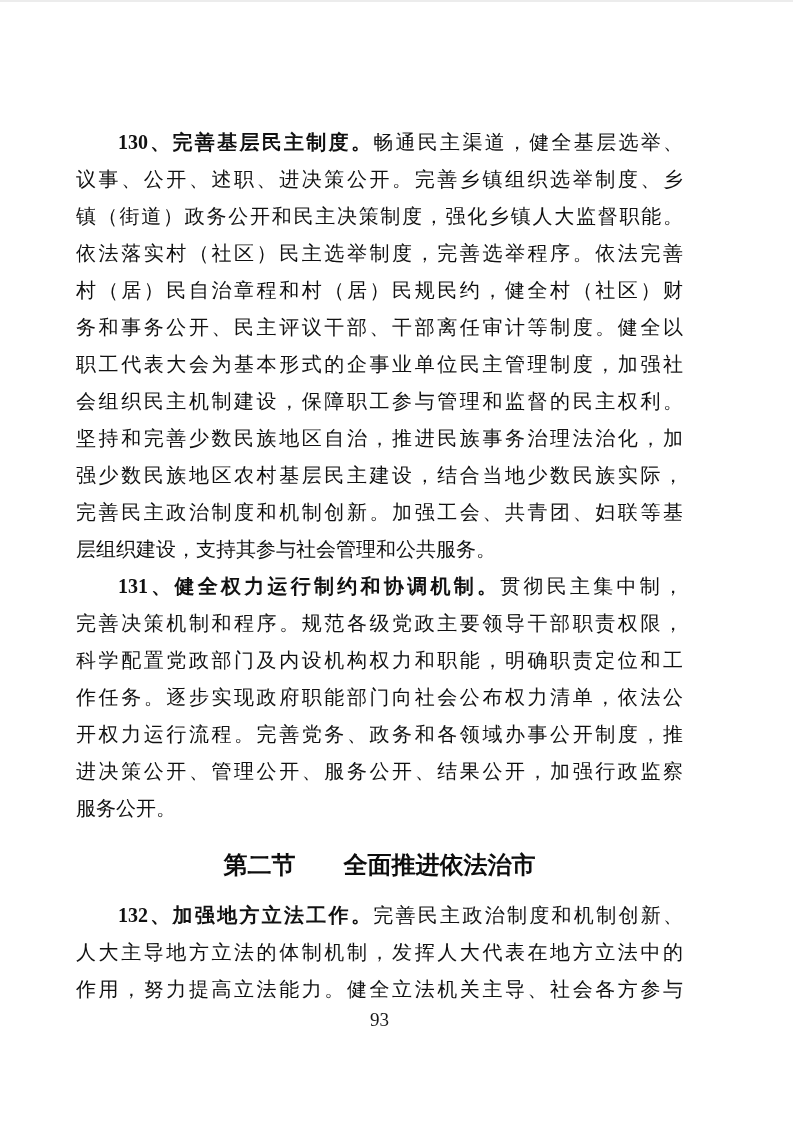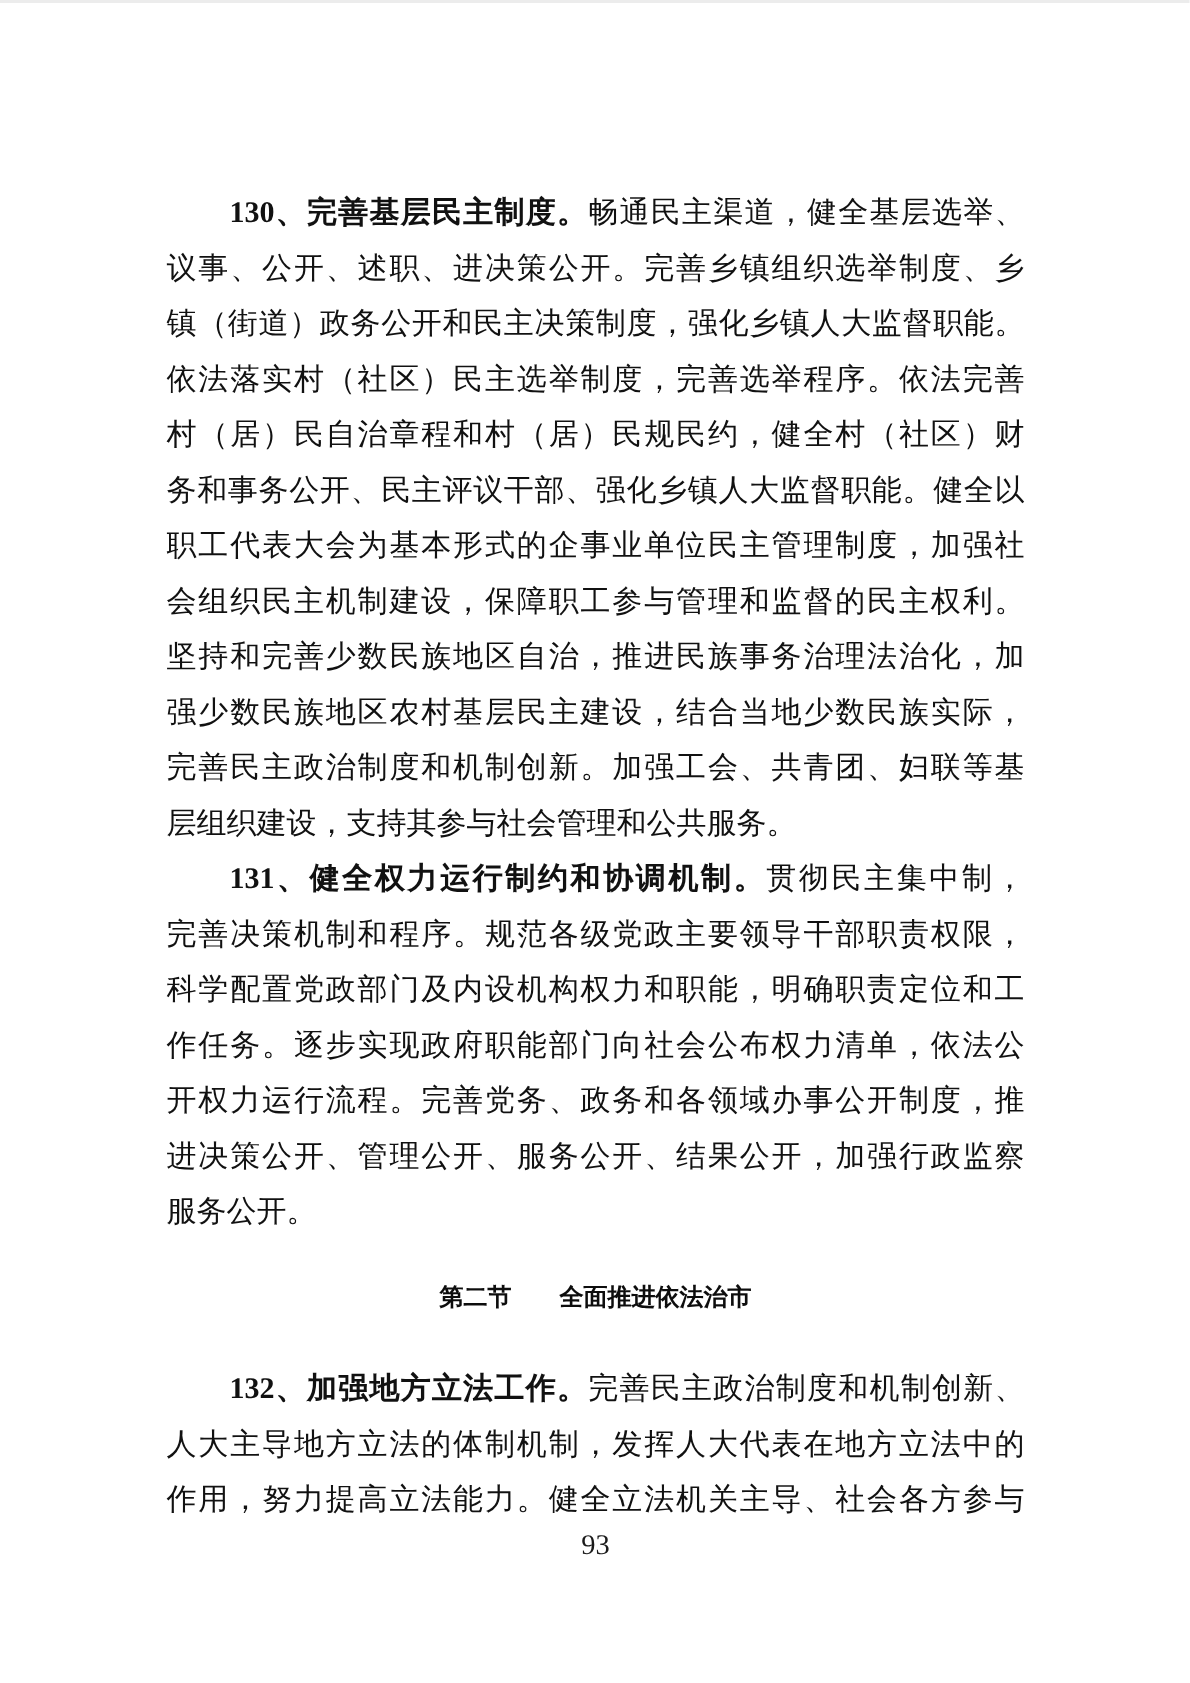--- a/index.html
+++ b/index.html
@@ -20,21 +20,21 @@
     position: absolute;
     top: 0; left: 0;
     width: 793px;
     height: 2px;
     background: #ececec;
   }
   .page {
     box-sizing: border-box;
     width: 793px;
     height: 928px;
-    padding: 124px 110px 0 111px;
+    padding: 124px 110px 0 76px;
   }
   .para { margin: 0; }
   .line {
     font-size: 20px;
     line-height: 37px;
     height: 37px;
     overflow: hidden;
     text-align: justify;
     text-align-last: justify;
     text-justify: inter-character;
@@ -48,22 +48,22 @@
   }
   
   .para .lines .line:last-child {
     text-align-last: left;
   }
   
   .para.continues .lines .line:last-child {
     text-align-last: justify;
   }
   .section-heading {
-    margin: 20px 0 24px 0;
-    font-size: 16px;
+    margin: 20px 0 13px 0;
+    font-size: 24px;
     line-height: 37px;
     font-weight: 700;
     text-align: center;
     color: #0d0d0d;
   }
   .page-number {
     margin-top: 0;
     font-size: 19px;
     line-height: 24px;
     text-align: center;
@@ -77,21 +77,21 @@
 
 <div class="page">
 
   <div class="para">
     <div class="line first"><span class="para-heading">130、完善基层民主制度。</span><span>畅通民主渠道，健全基层选举、</span></div>
     <div class="lines">
         <div class="line">议事、公开、述职、进决策公开。完善乡镇组织选举制度、乡</div>
         <div class="line">镇（街道）政务公开和民主决策制度，强化乡镇人大监督职能。</div>
         <div class="line">依法落实村（社区）民主选举制度，完善选举程序。依法完善</div>
         <div class="line">村（居）民自治章程和村（居）民规民约，健全村（社区）财</div>
-        <div class="line">务和事务公开、民主评议干部、强化乡镇人大监督职能。健全以</div>
+        <div class="line">务和事务公开、民主评议干部、干部离任审计等制度。健全以</div>
         <div class="line">职工代表大会为基本形式的企事业单位民主管理制度，加强社</div>
         <div class="line">会组织民主机制建设，保障职工参与管理和监督的民主权利。</div>
         <div class="line">坚持和完善少数民族地区自治，推进民族事务治理法治化，加</div>
         <div class="line">强少数民族地区农村基层民主建设，结合当地少数民族实际，</div>
         <div class="line">完善民主政治制度和机制创新。加强工会、共青团、妇联等基</div>
         <div class="line">层组织建设，支持其参与社会管理和公共服务。</div>
       </div>
   </div>
 
   <div class="para">

